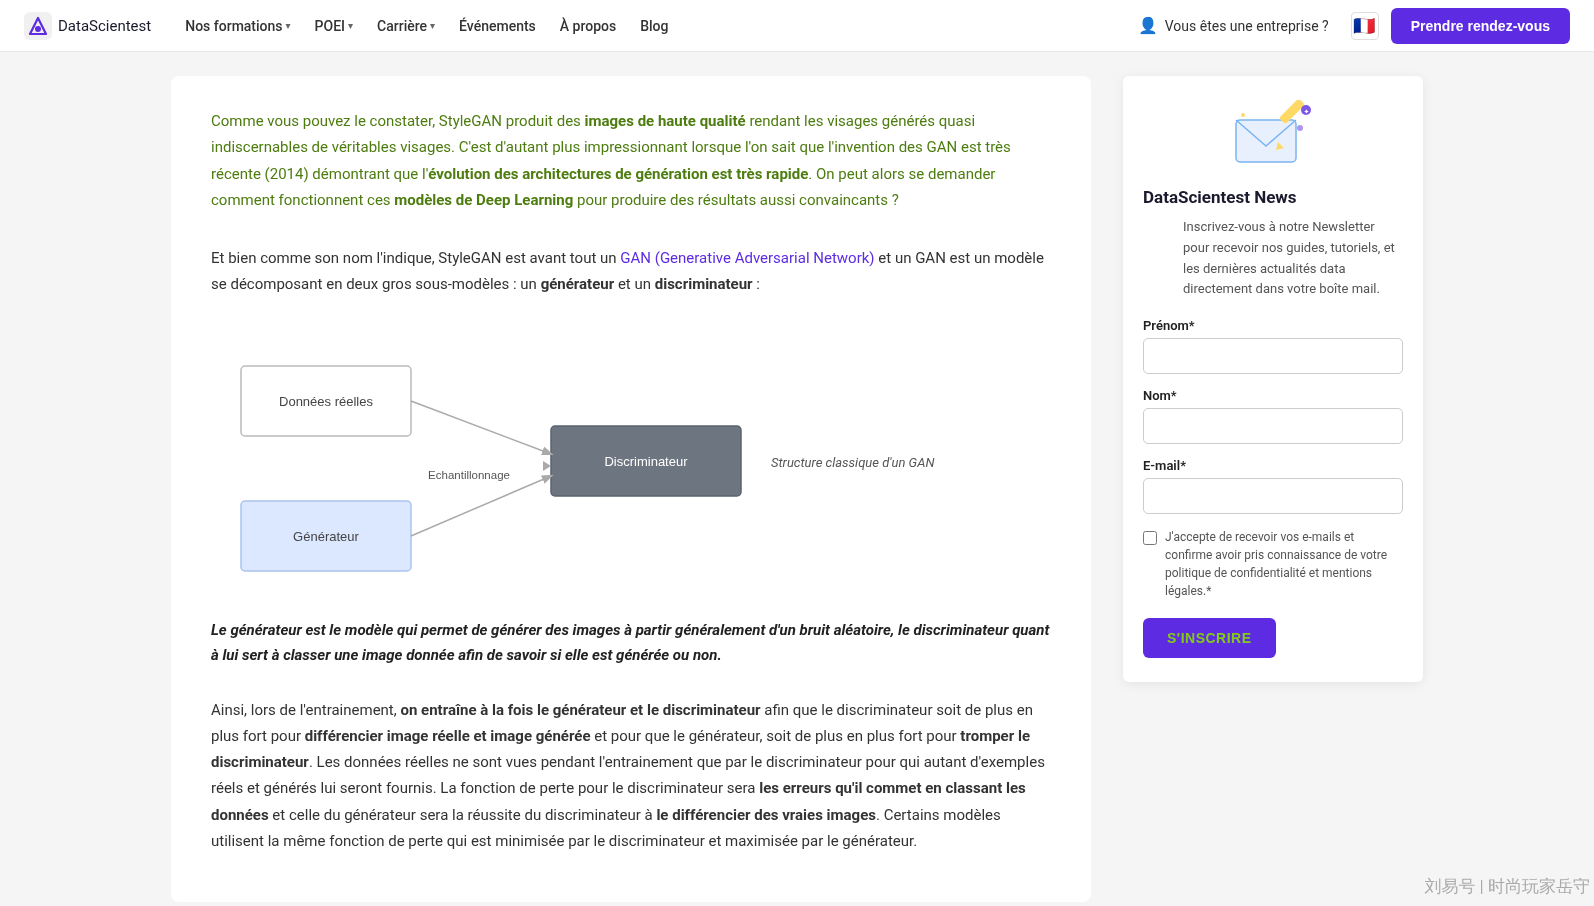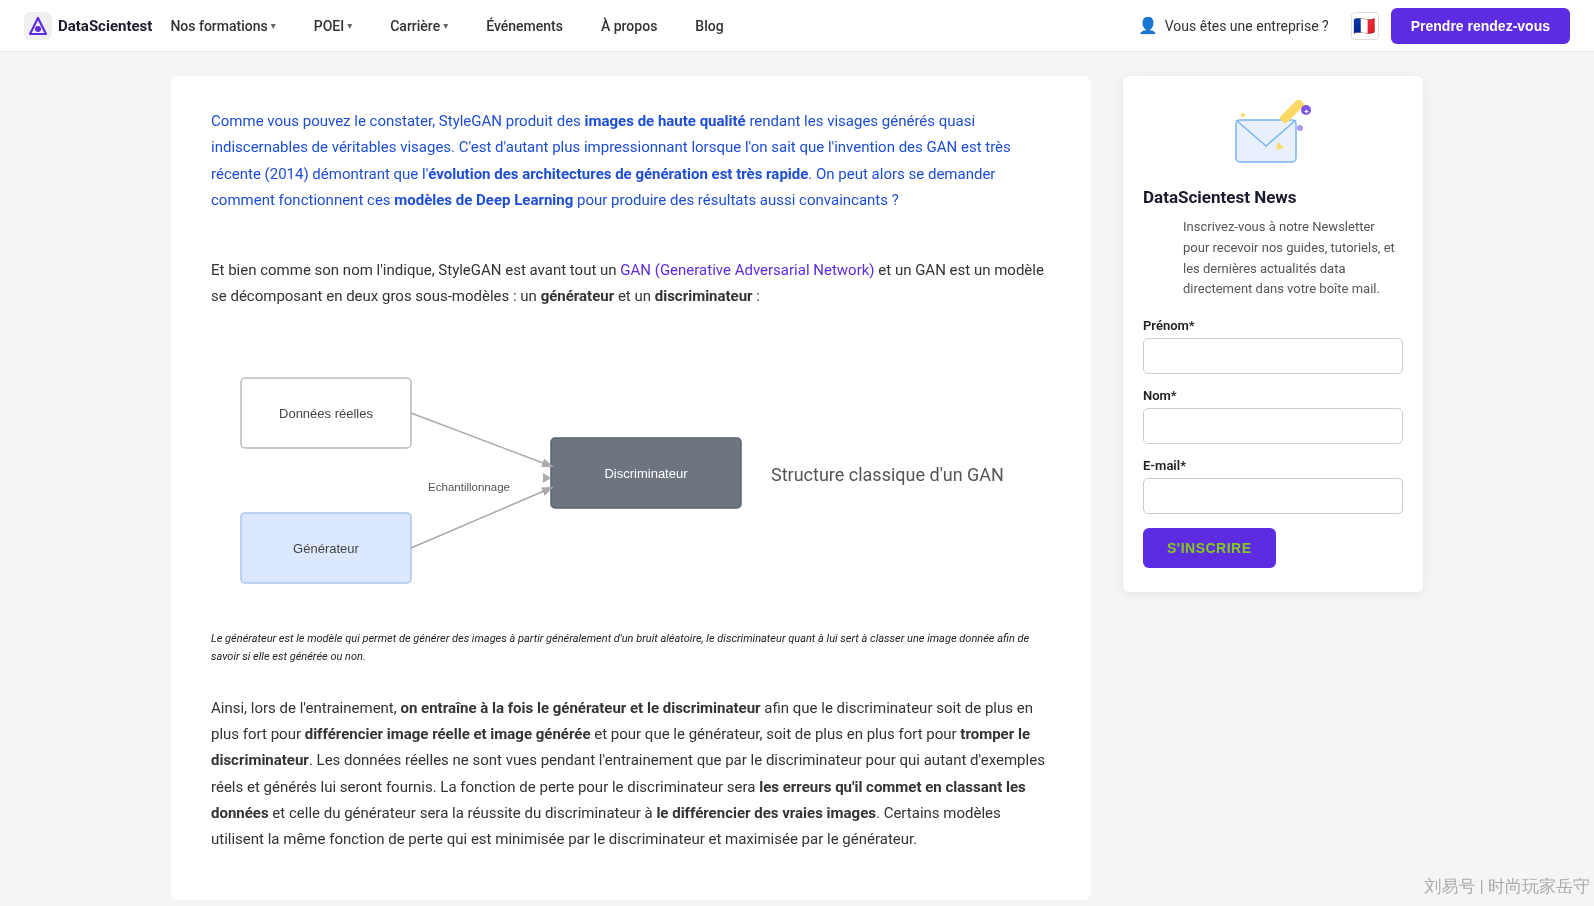--- a/index.html
+++ b/index.html
@@ -20,34 +20,35 @@
       height: 52px;
       position: sticky;
       top: 0;
       z-index: 100;
       gap: 8px;
     }
     .navbar-logo {
       display: flex;
       align-items: center;
       gap: 6px;
+      margin-right: 16px;
       text-decoration: none;
       color: #1a1a2e;
-      font-weight: 700;
+      font-weight: 400;
       font-size: 15px;
       text-align: right;
     }
     .logo-icon {
       width: 28px;
       height: 28px;
     }
     .navbar-nav {
       display: flex;
       align-items: center;
-      gap: 18px;
+      gap: 4px;
       flex: 1;
     }
     .nav-item {
       display: flex;
       align-items: center;
       gap: 3px;
       padding: 6px 10px;
       cursor: pointer;
       font-size: 14px;
       color: #333;
@@ -110,22 +111,22 @@
       flex: 1;
       min-width: 0;
       background: #fff;
       padding: 32px 40px;
       border-radius: 8px;
     }
 
     .article-intro {
       font-size: 15px;
       line-height: 1.75;
-      color: #1d4ed8;
-      margin-bottom: 44px;
+      color: #4d7c0f;
+      margin-bottom: 32px;
     }
 
     .article-section-title {
       font-size: 22px;
       font-weight: 700;
       color: #1a1a2e;
       margin-bottom: 16px;
       margin-top: 8px;
     }
 
@@ -147,30 +148,31 @@
       flex-direction: row;
       align-items: center;
       margin: 28px 0;
     }
 
     .diagram-svg-container {
       width: 560px;
     }
 
     .diagram-caption {
-      font-size: 18px;
+      font-size: 13px;
       color: #555;
+      font-style: italic;
       margin-top: 10px;
       text-align: center;
     }
 
     
     .article-blockquote {
-      font-size: 11px;
-      font-weight: 400;
+      font-size: 15px;
+      font-weight: 700;
       font-style: italic;
       line-height: 1.7;
       color: #222;
       margin: 28px 0;
     }
 
     .article-final-paragraph {
       font-size: 15px;
       line-height: 1.75;
       color: #333;
@@ -390,20 +392,24 @@
 
       
       <label class="form-label">Nom*</label>
       <input class="form-input" type="text" style="">
 
       
       <label class="form-label">E-mail*</label>
       <input class="form-input" type="email" style="">
 
       
+      <div class="checkbox-row">
+        <input class="checkbox-input" type="checkbox" id="consent-checkbox" style="">
+        <label for="consent-checkbox" class="checkbox-label">J'accepte de recevoir vos e-mails et confirme avoir pris connaissance de votre politique de confidentialité et mentions légales.*</label>
+      </div>
 
       
       <button class="subscribe-btn">S'INSCRIRE</button>
 
     </div>
   </aside>
 
 </div>
 
 <div class="watermark">刘易号 | 时尚玩家岳守</div>

